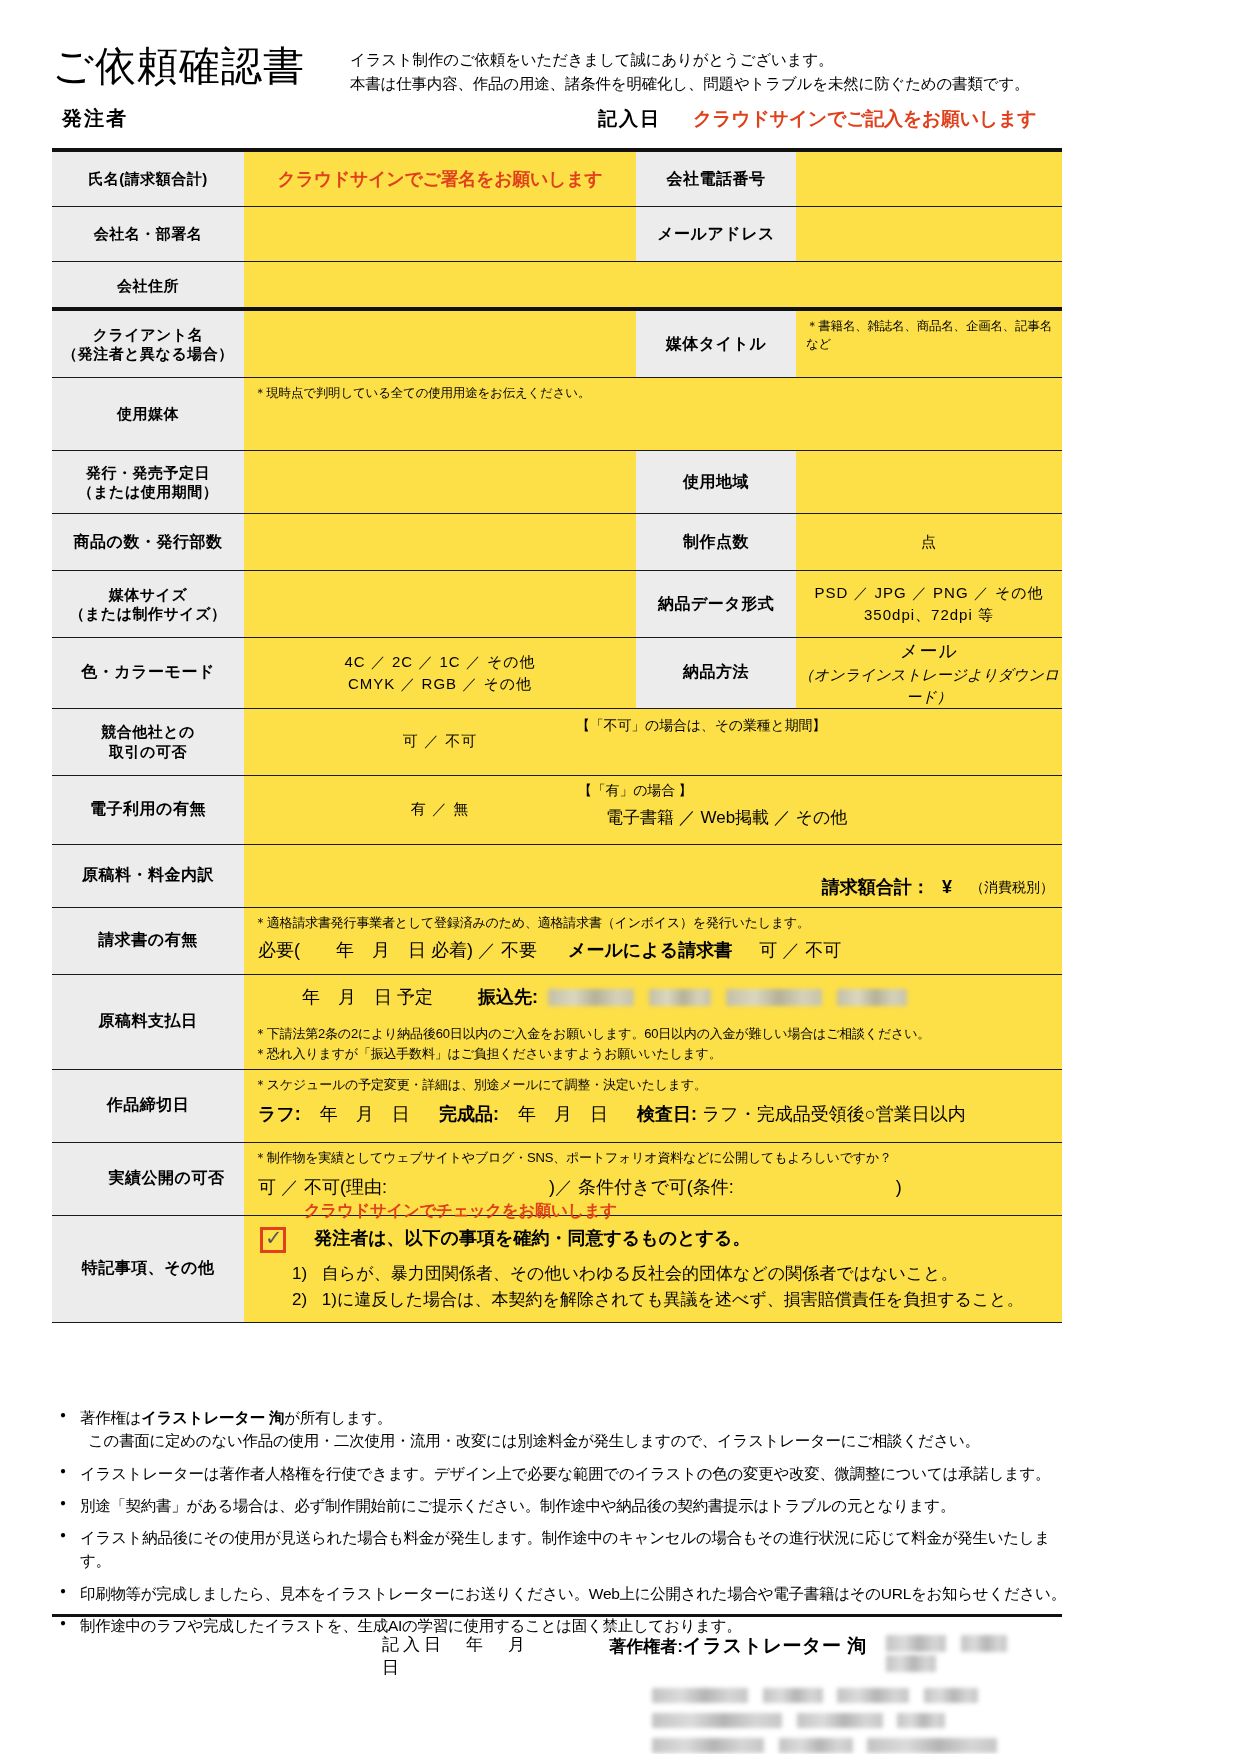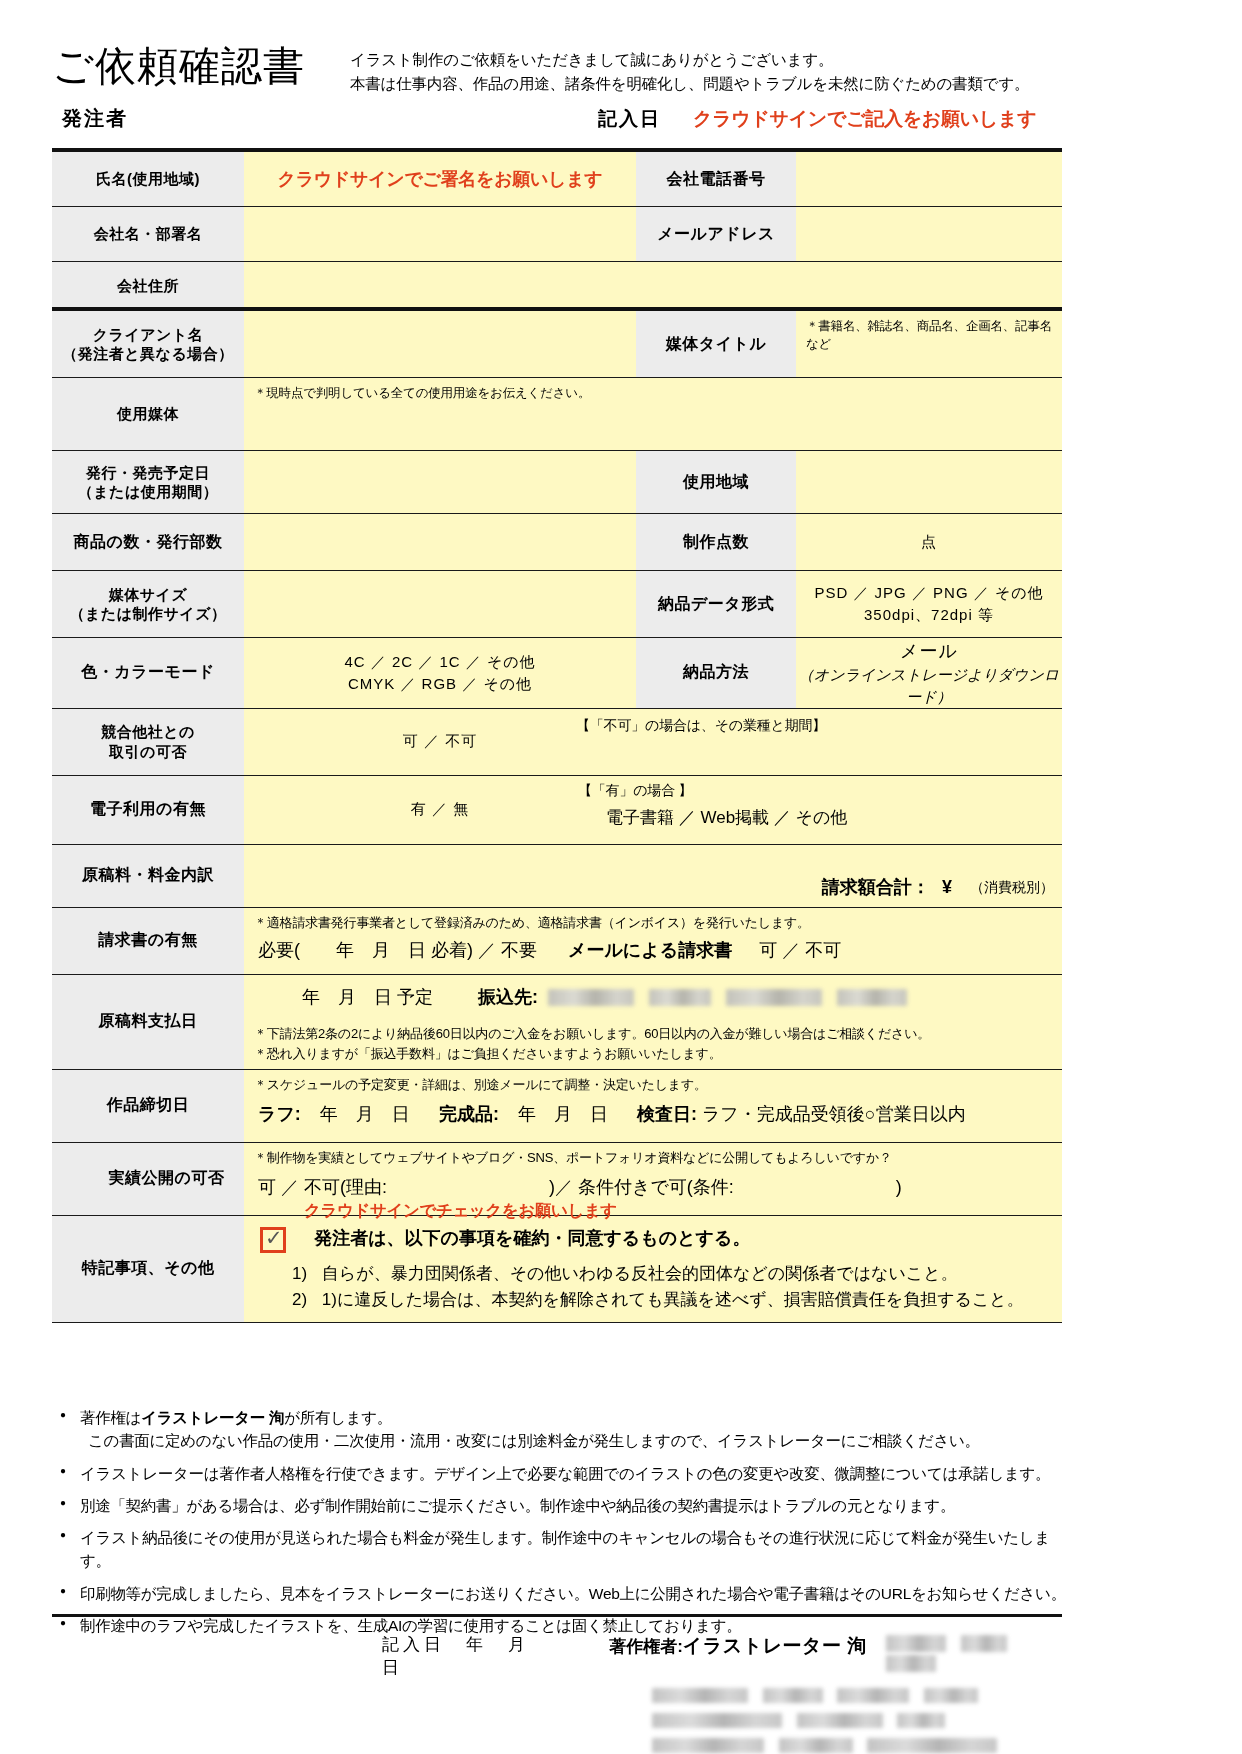--- a/index.html
+++ b/index.html
@@ -97,21 +97,21 @@
   .lab {
     background: #ececec;
     text-align: center;
     font-weight: bold;
     font-size: 17px;
     line-height: 1.3;
     letter-spacing: 0.5px;
   }
   .lab.small { font-size: 16px; }
   .lab .sub { font-size: 15px; display: block; font-weight: bold; }
-  .val { background: #fef9c3; position: relative; }
+  .val { background: #fde047; position: relative; }
 
   .c { text-align: center; }
   .note {
     font-size: 12.5px;
     line-height: 1.45;
     letter-spacing: -0.2px;
   }
   .note-tl { position: absolute; left: 10px; top: 6px; }
   .big { font-size: 18px; letter-spacing: 1px; }
   .bold { font-weight: bold; }
@@ -216,21 +216,21 @@
 
   <table class="tbl" style="top:148px;">
     <colgroup>
       <col style="width:192px">
         <col style="width:392px">
       <col style="width:160px">
         <col style="width:266px">
     </colgroup>
     <tbody>
       <tr class="thick-top">
-        <td class="lab" style="height:54px;">氏名(使用地域)</td>
+        <td class="lab" style="height:54px;">氏名(請求額合計)</td>
         <td class="val c">
           <span class="red" style="font-size:18px;letter-spacing:-0.3px;">クラウドサインでご署名をお願いします</span>
         </td>
         <td class="lab small">会社電話番号</td>
         <td class="val"></td>
       </tr>
       <tr>
         <td class="lab" style="height:54px;">会社名・部署名</td>
         <td class="val"></td>
         <td class="lab small">メールアドレス</td>

